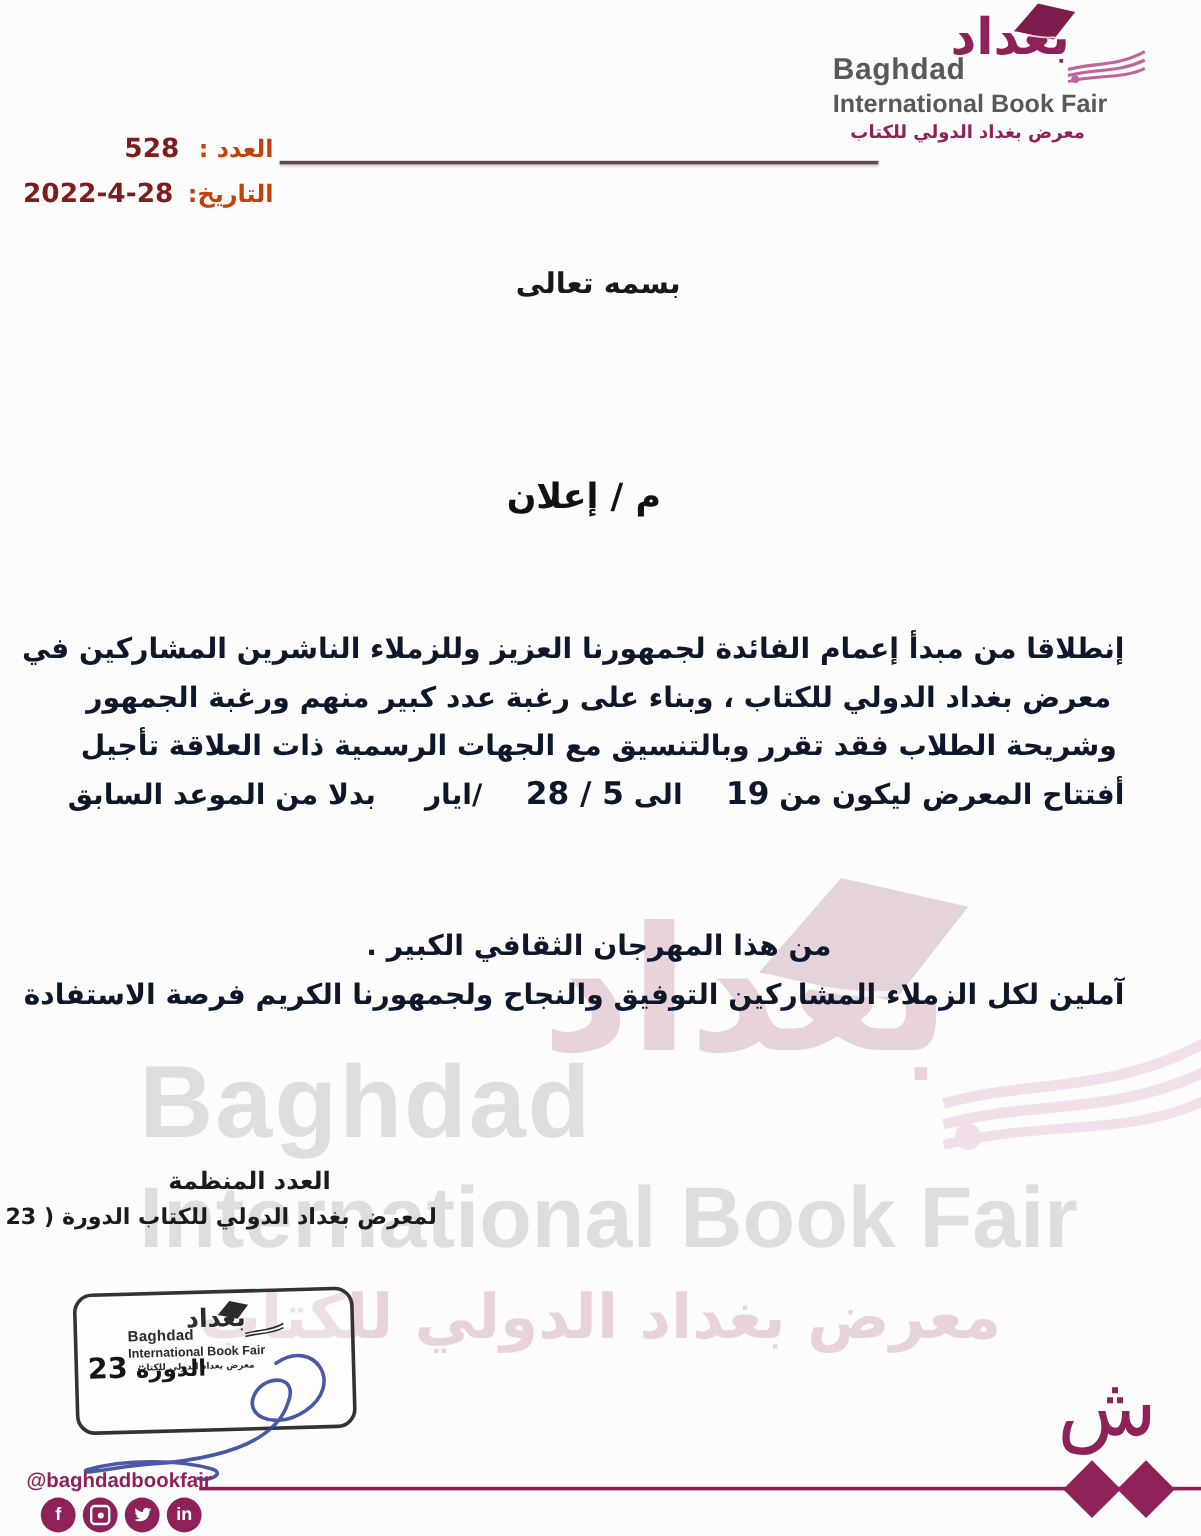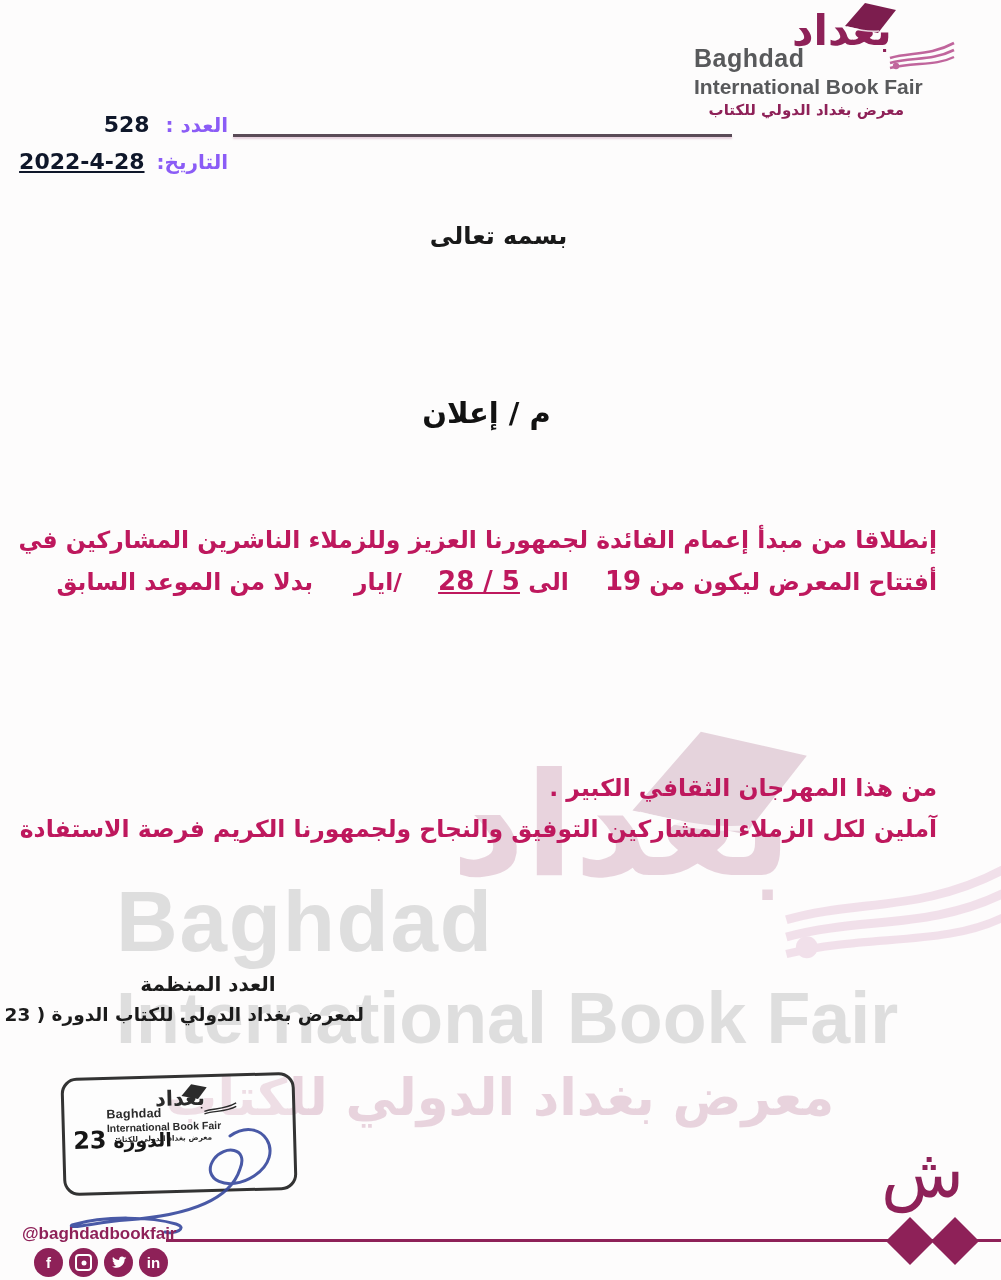--- a/index.html
+++ b/index.html
@@ -23,38 +23,38 @@
   .logo--watermark{left:116px;top:742px;transform:scale(3.42);transform-origin:0 0;
                    opacity:var(--wm-op);pointer-events:none;}
   .logo--stamp{transform:scale(.5);transform-origin:0 0;left:42px;top:8px;}
   .logo--stamp .lg-baghdad,.logo--stamp .lg-intl{color:var(--stamp-ink);font-weight:700;}
   .logo--stamp .lg-calli,.logo--stamp .lg-arname{color:var(--stamp-ink);}
   .logo--stamp .lg-book,.logo--stamp .lg-waves{color:var(--stamp-ink);}
 
   
   .meta-number{right:773px;top:112px;direction:rtl;display:flex;gap:16px;align-items:baseline;}
   .meta-date{right:773px;top:149px;direction:rtl;display:flex;gap:12px;align-items:baseline;}
-  .meta-label{font:700 20px "DejaVu Sans",sans-serif;color:#8b5cf6;white-space:nowrap;}
-  .meta-value{font:700 22px "DejaVu Sans",sans-serif;color:#0f172a;}
+  .meta-label{font:700 20px "DejaVu Sans",sans-serif;color:#c2410c;white-space:nowrap;}
+  .meta-value{font:700 22px "DejaVu Sans",sans-serif;color:#7f1d1d;}
   .head-rule{left:233px;top:134px;width:499px;height:3px;background:var(--rule);
              box-shadow:0 2px 2px rgba(190,120,160,.35);}
 
   
   .basmala{left:0;top:222px;width:997px;text-align:center;direction:rtl;
            font:700 24px "DejaVu Sans",sans-serif;color:#191919;}
   .subject{left:-14px;top:396px;width:1001px;text-align:center;direction:rtl;
            font:700 29px "DejaVu Sans",sans-serif;color:#121212;}
 
   
-  .body-block{position:absolute;right:64px;width:876px;direction:rtl;text-align:right;
-              font:700 23.5px/40.5px "DejaVu Sans",sans-serif;color:#be185d;}
+  .body-block{position:absolute;right:64px;width:876px;direction:rtl;text-align:center;
+              font:700 23.5px/40.5px "DejaVu Sans",sans-serif;color:#0f172a;}
   .body-1{top:520px;} .body-2{top:768px;}
   .body-line{white-space:nowrap;}
   .body-line b{font-size:26px;margin-left:28px;}
-  .ltr-num{direction:ltr;unicode-bidi:isolate;text-decoration:underline;}
+  .ltr-num{direction:ltr;unicode-bidi:isolate;}
 
   
   .sig{left:52px;top:972px;width:312px;text-align:center;direction:rtl;color:#1b1b1b;}
   .sig-1{font:700 20px "DejaVu Sans",sans-serif;}
   .sig-2{font:700 18.5px "DejaVu Sans",sans-serif;margin-top:8px;white-space:nowrap;}
 
   
   .stamp{left:62px;top:1075px;width:228px;height:112px;border:3px solid #333;
          border-radius:16px;transform:rotate(-1.6deg);background:rgba(255,255,255,.25);}
   .stamp-session{position:absolute;left:8px;top:46px;direction:rtl;white-space:nowrap;
@@ -132,20 +132,22 @@
   <div class="abs meta-date">
     <span class="meta-label">التاريخ:</span>
     <span class="meta-value ltr-num" dir="ltr">2022-4-28</span>
   </div>
 
   <div class="abs basmala">بسمه تعالى</div>
   <div class="abs subject">م / إعلان</div>
 
   <div class="body-block body-1">
     <div class="body-line">إنطلاقا من مبدأ إعمام الفائدة لجمهورنا العزيز وللزملاء الناشرين المشاركين في</div>
+    <div class="body-line">معرض بغداد الدولي للكتاب ، وبناء على رغبة عدد كبير منهم ورغبة الجمهور</div>
+    <div class="body-line">وشريحة الطلاب فقد تقرر وبالتنسيق مع الجهات الرسمية ذات العلاقة تأجيل</div>
     <div class="body-line"><span>أفتتاح المعرض ليكون من </span><b>19</b><span> الى </span><b class="ltr-num" dir="ltr">28 / 5</b><span> /ايار &nbsp;&nbsp;&nbsp; بدلا من الموعد السابق</span></div>
   </div>
 
   <div class="body-block body-2">
     <div class="body-line">من هذا المهرجان الثقافي الكبير .</div>
     <div class="body-line">آملين لكل الزملاء المشاركين التوفيق والنجاح ولجمهورنا الكريم فرصة الاستفادة</div>
   </div>
 
   <div class="abs sig">
     <div class="sig-1">العدد المنظمة</div>

